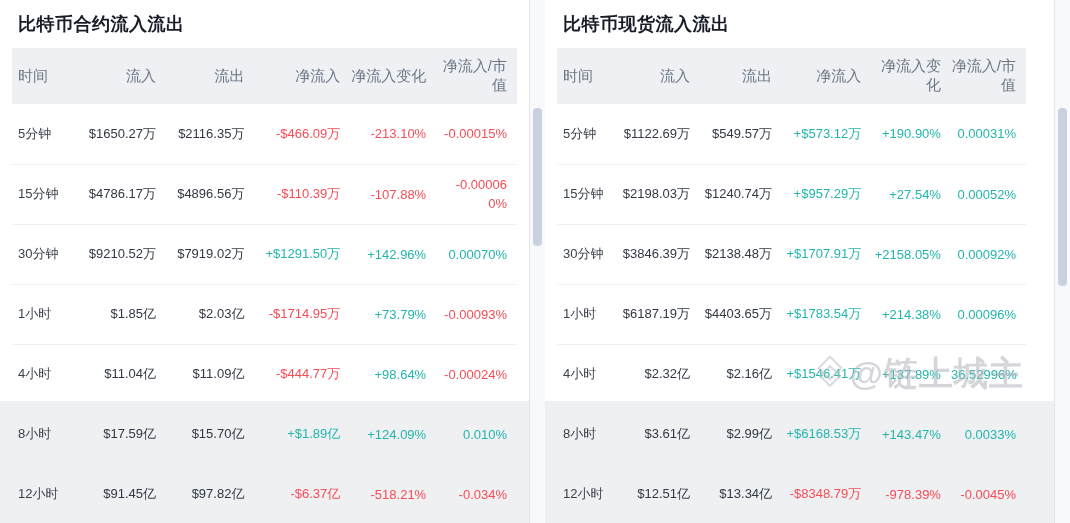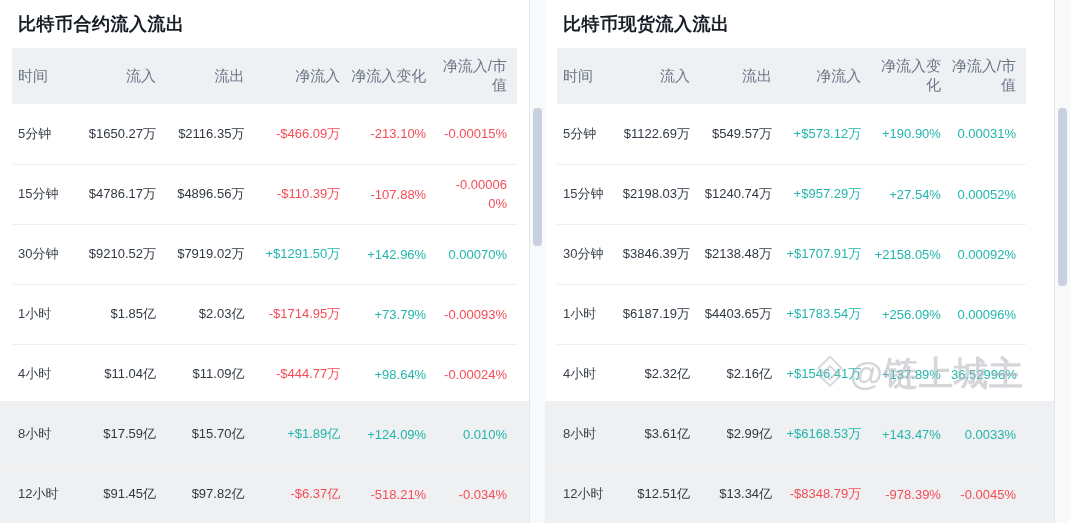--- a/index.html
+++ b/index.html
@@ -157,21 +157,21 @@
               <td><span class="c-plain">$2138.48万</span></td>
               <td><span class="c-green">+$1707.91万</span></td>
               <td><span class="c-green">+2158.05%</span></td>
               <td><span class="c-green">0.00092%</span></td>
             </tr>
             <tr>
               <td><span class="c-time">1小时</span></td>
               <td><span class="c-plain">$6187.19万</span></td>
               <td><span class="c-plain">$4403.65万</span></td>
               <td><span class="c-green">+$1783.54万</span></td>
-              <td><span class="c-green">+256.09%</span></td>
+              <td><span class="c-green">+214.38%</span></td>
               <td><span class="c-green">0.00096%</span></td>
             </tr>
             <tr>
               <td><span class="c-time">4小时</span></td>
               <td><span class="c-plain">$2.32亿</span></td>
               <td><span class="c-plain">$2.16亿</span></td>
               <td><span class="c-green">+$1546.41万</span></td>
               <td><span class="c-green">+137.89%</span></td>
               <td><span class="c-green">36.52996%</span></td>
             </tr>

